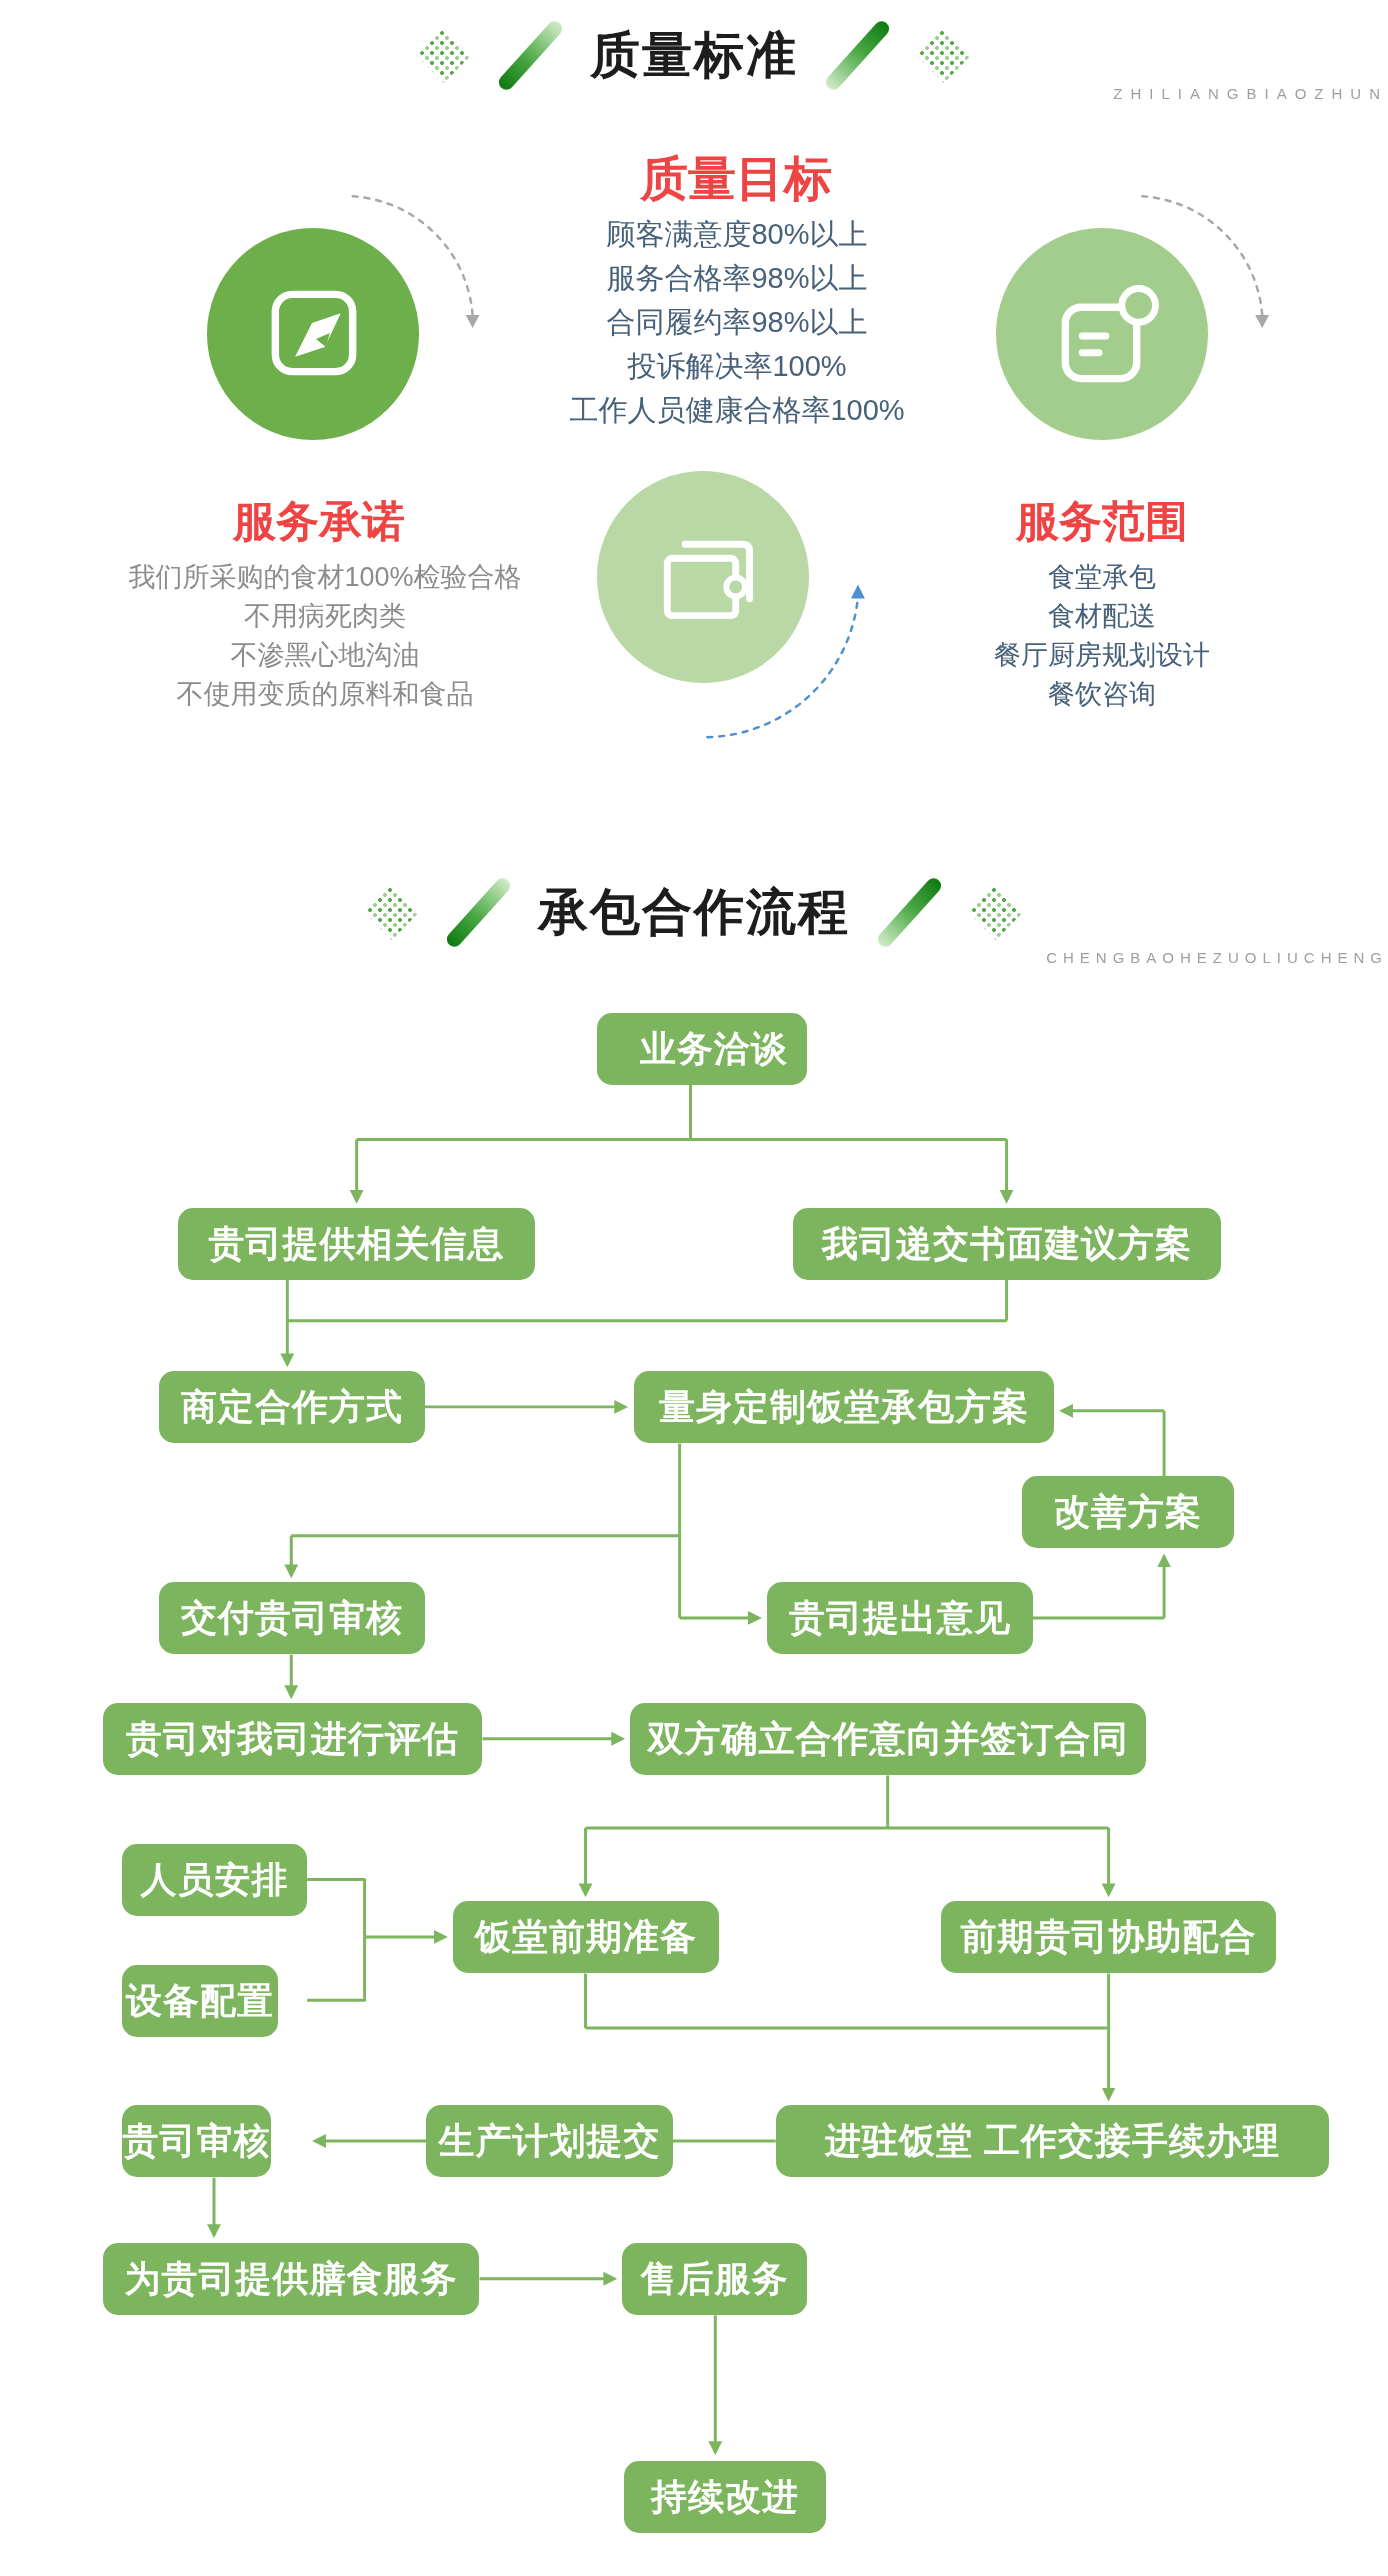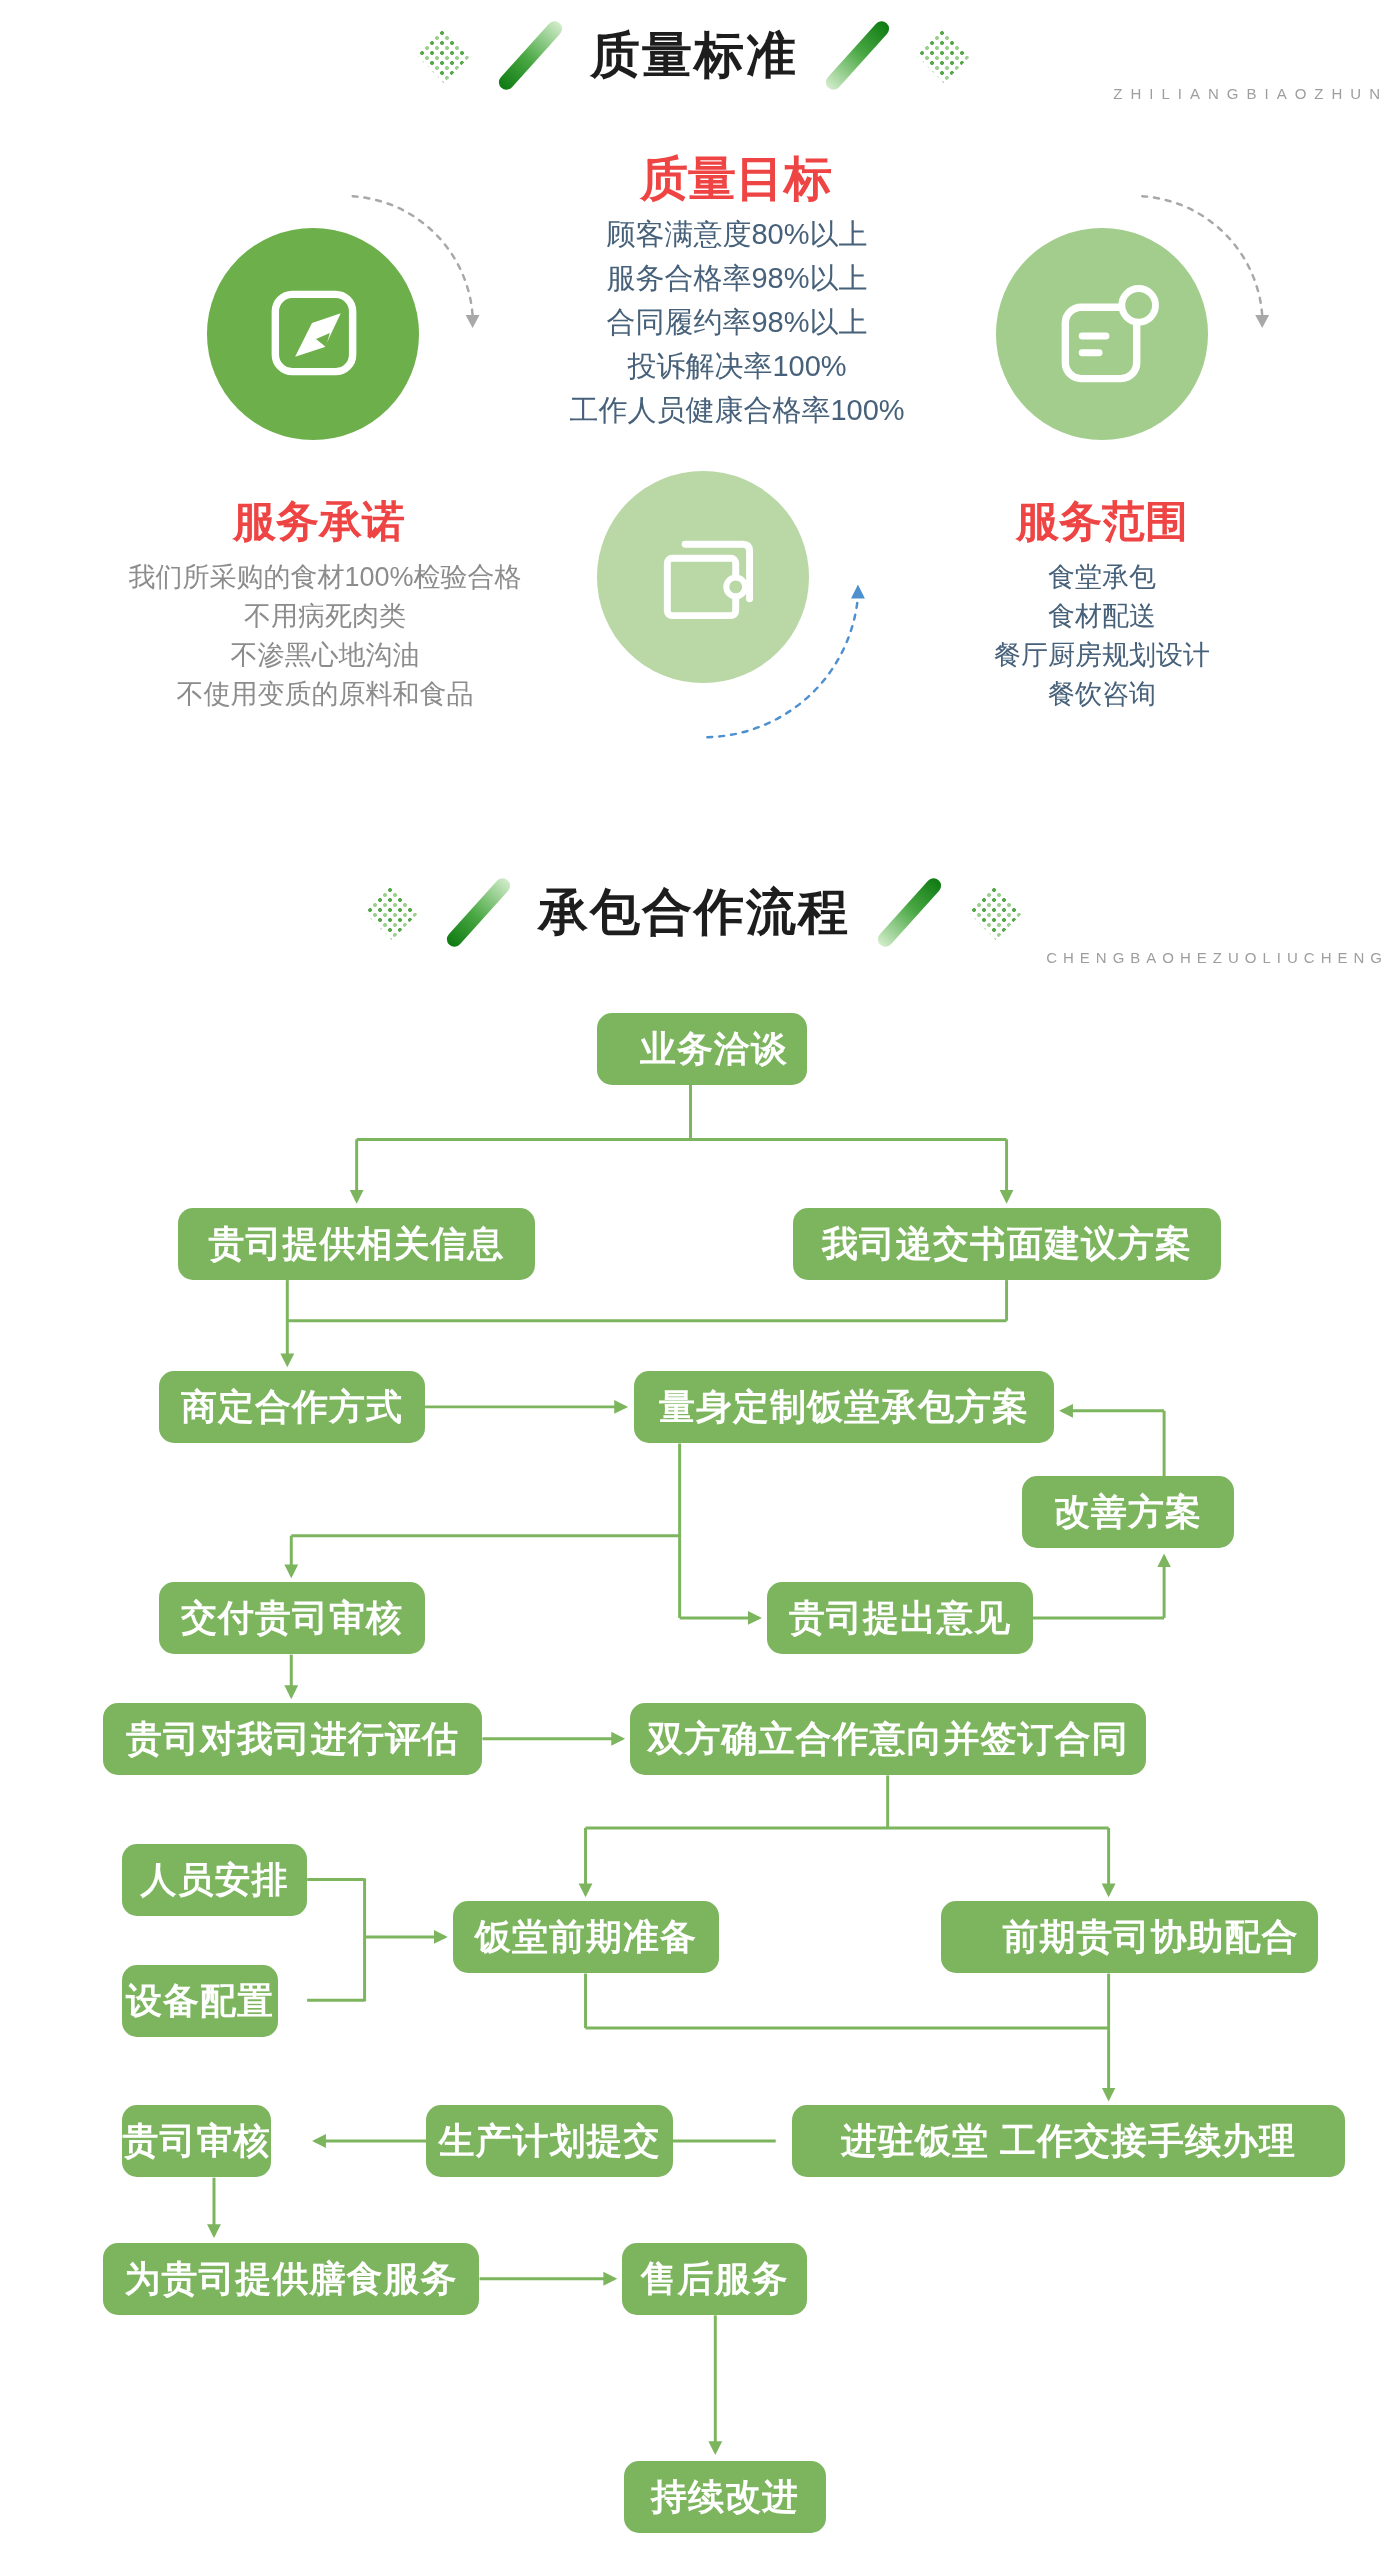--- a/index.html
+++ b/index.html
@@ -173,22 +173,22 @@
   <div class="flow-box" style="left:159px;top:1371px;width:266px;">商定合作方式</div>
   <div class="flow-box" style="left:634px;top:1371px;width:420px;">量身定制饭堂承包方案</div>
   <div class="flow-box" style="left:1022px;top:1476px;width:212px;">改善方案</div>
   <div class="flow-box" style="left:159px;top:1582px;width:266px;">交付贵司审核</div>
   <div class="flow-box" style="left:767px;top:1582px;width:266px;">贵司提出意见</div>
   <div class="flow-box" style="left:103px;top:1703px;width:379px;">贵司对我司进行评估</div>
   <div class="flow-box" style="left:630px;top:1703px;width:516px;">双方确立合作意向并签订合同</div>
   <div class="flow-box" style="left:122px;top:1844px;width:185px;">人员安排</div>
   <div class="flow-box" style="left:122px;top:1965px;width:156px;">设备配置</div>
   <div class="flow-box" style="left:453px;top:1901px;width:266px;">饭堂前期准备</div>
-  <div class="flow-box" style="left:941px;top:1901px;width:335px;padding-left:42px;">前期贵司协助配合</div>
+  <div class="flow-box" style="left:941px;top:1901px;width:335px;">前期贵司协助配合</div>
   <div class="flow-box" style="left:122px;top:2105px;width:149px;">贵司审核</div>
   <div class="flow-box" style="left:426px;top:2105px;width:247px;">生产计划提交</div>
-  <div class="flow-box" style="left:776px;top:2105px;width:553px;margin-left:16px;">进驻饭堂 工作交接手续办理</div>
+  <div class="flow-box" style="left:776px;top:2105px;width:553px;">进驻饭堂 工作交接手续办理</div>
   <div class="flow-box" style="left:103px;top:2243px;width:376px;">为贵司提供膳食服务</div>
   <div class="flow-box" style="left:622px;top:2243px;width:185px;">售后服务</div>
   <div class="flow-box" style="left:624px;top:2461px;width:202px;">持续改进</div>
 
 </div>
 
 
 </body></html>

